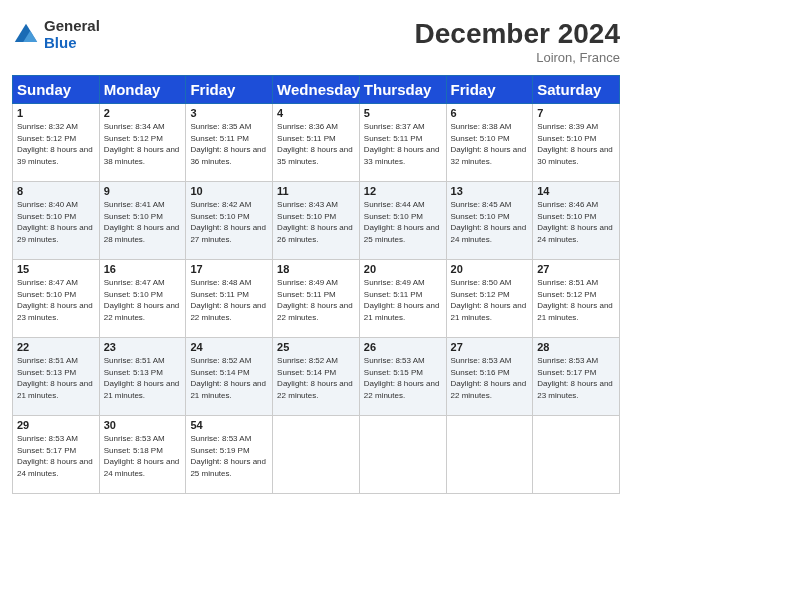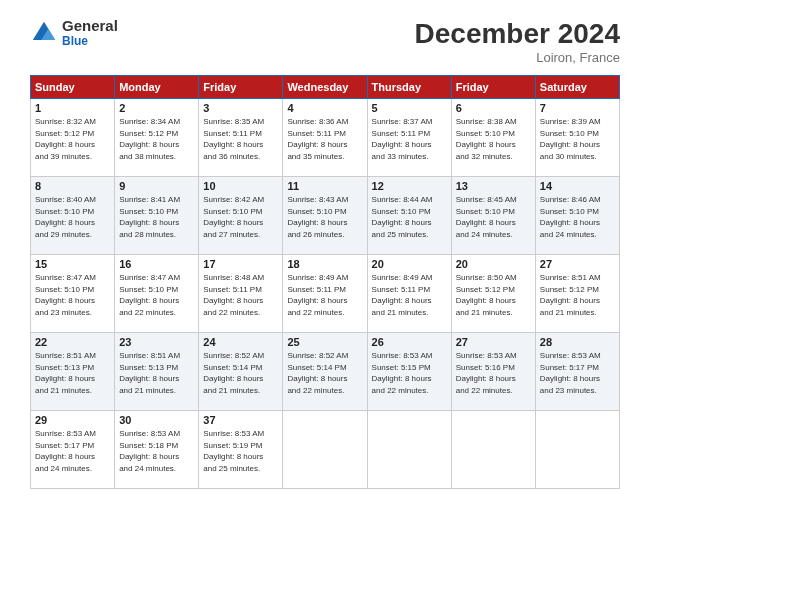--- a/index.html
+++ b/index.html
@@ -6,21 +6,21 @@
     body {
       font-family: Arial, sans-serif;
       background: #fff;
       width: 792px;
       height: 612px;
       overflow: hidden;
     }
     .page {
       width: 640px;
       height: 612px;
-      padding: 18px 20px 10px 30px;
+      padding: 18px 20px 10px 12px;
       background: #fff;
     }
     .header {
       display: flex;
       justify-content: space-between;
       align-items: flex-start;
       margin-bottom: 10px;
     }
     .logo {
       display: flex;
@@ -30,21 +30,21 @@
       display: flex;
       flex-direction: column;
       line-height: 1.1;
     }
     .logo-general {
       font-size: 15px;
       font-weight: bold;
       color: #333;
     }
     .logo-blue {
-      font-size: 12px;
+      font-size: 15px;
       font-weight: bold;
       color: #1565c0;
     }
     .logo-icon {
       width: 28px;
       height: 28px;
       margin-right: 4px;
     }
     .title-block {
       text-align: right;
@@ -58,23 +58,23 @@
     .location {
       font-size: 13px;
       color: #737373;
     }
     table {
       width: 100%;
       border-collapse: collapse;
       table-layout: fixed;
     }
     thead tr th {
-      background-color: #b91c1c;
+      background-color: #1d4ed8;
       color: #fff;
-      font-size: 11px;
+      font-size: 15px;
       font-weight: bold;
       padding: 5px 4px;
       text-align: left;
       border: 1px solid #1a6bb5;
     }
     tbody tr td {
       vertical-align: top;
       border: 1px solid #ccc;
       padding: 3px 4px;
       font-size: 8.5px;
@@ -380,21 +380,21 @@
       </td>
           <td>
         <span class="day-number">30</span>
         <div class="day-info">
           Sunrise: 8:53 AM<br>
           Sunset: 5:18 PM<br>
           Daylight: 8 hours and 24 minutes.
         </div>
       </td>
           <td>
-        <span class="day-number">37</span>
+        <span class="day-number">54</span>
         <div class="day-info">
           Sunrise: 8:53 AM<br>
           Sunset: 5:19 PM<br>
           Daylight: 8 hours and 25 minutes.
         </div>
       </td>
           <td class="empty"></td>
           <td class="empty"></td>
           <td class="empty"></td>
           <td class="empty"></td>

